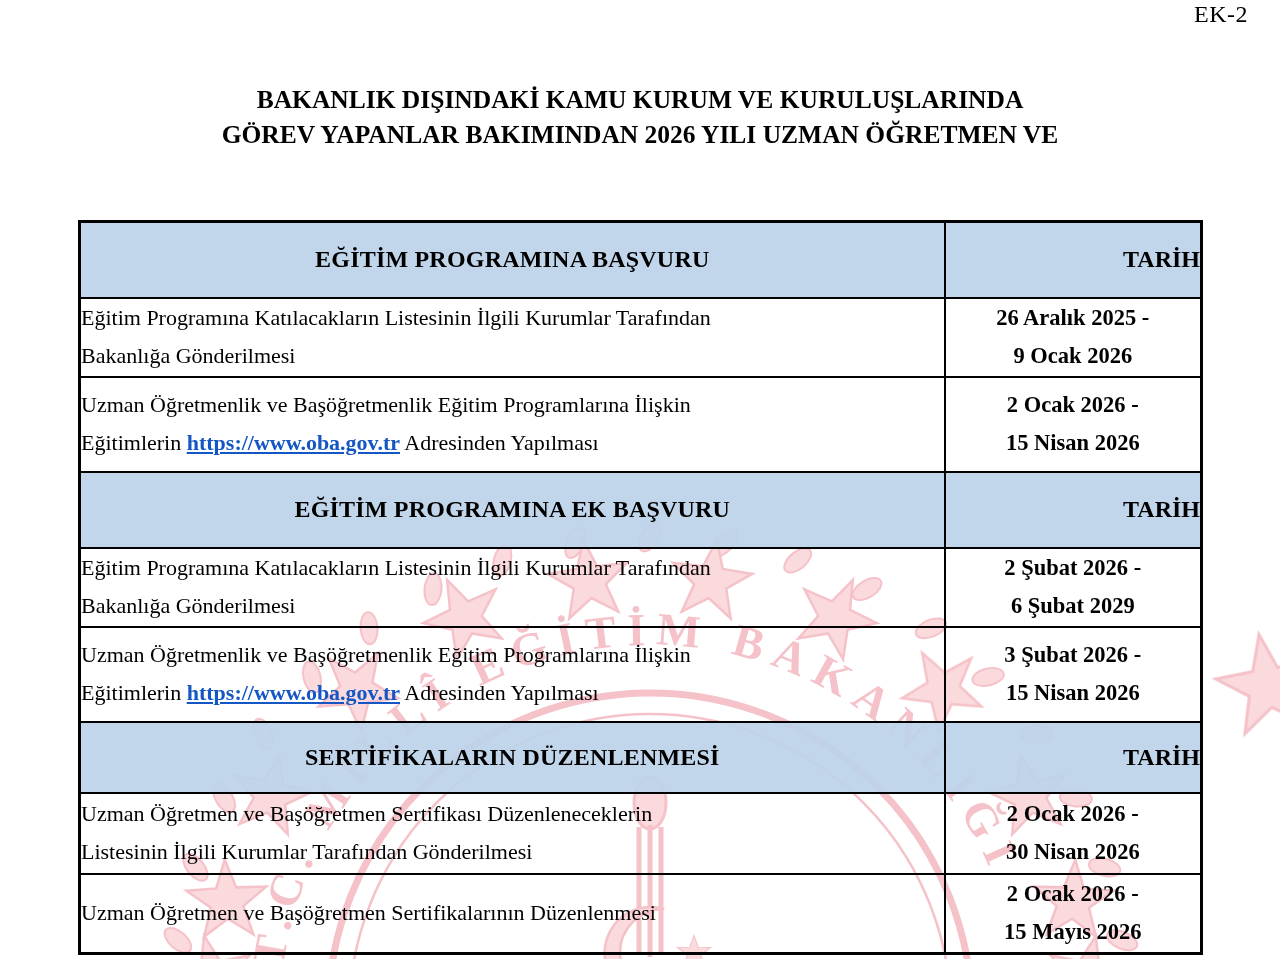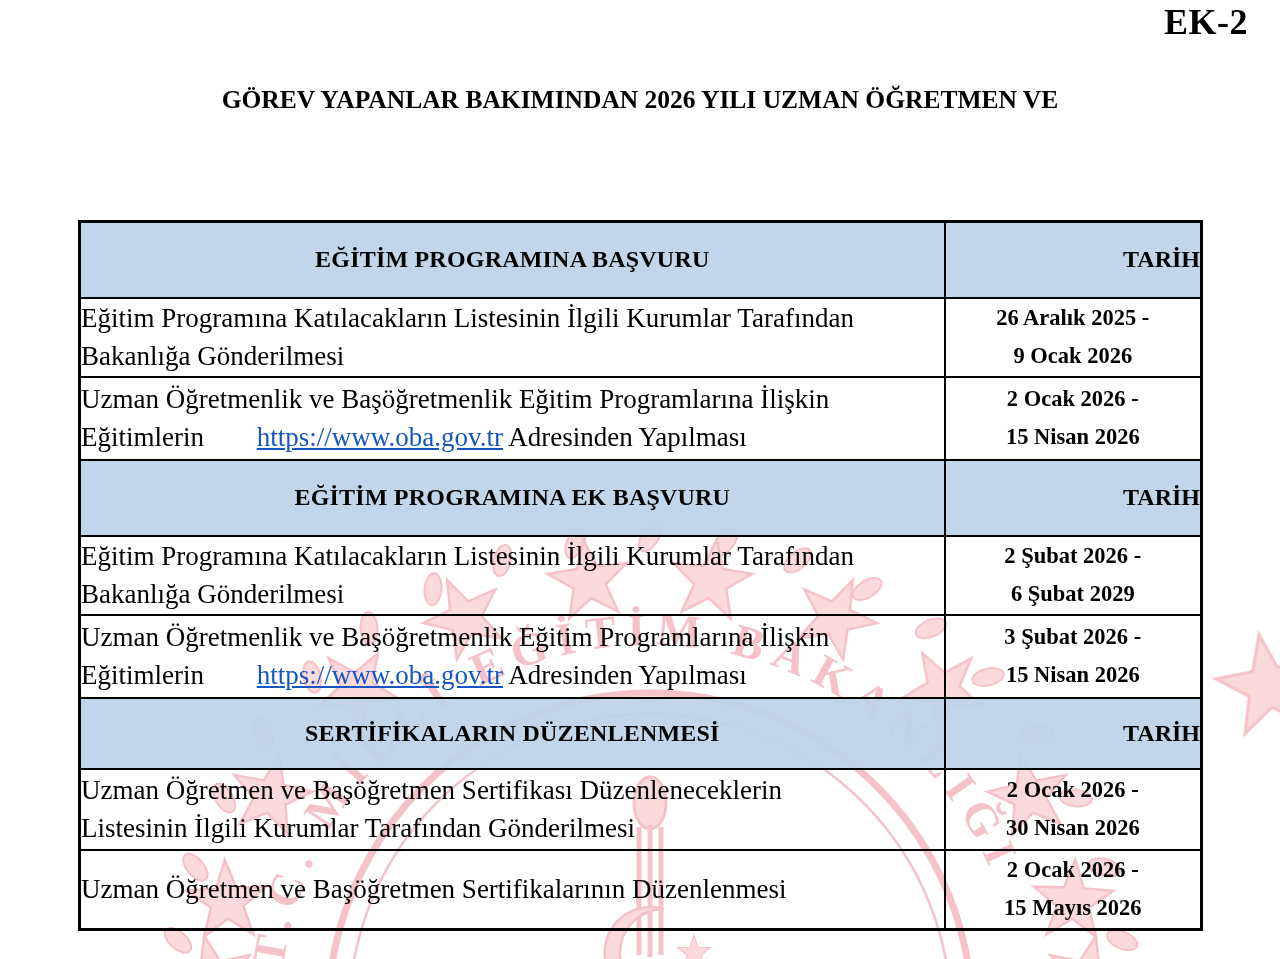--- a/index.html
+++ b/index.html
@@ -1,35 +1,35 @@
 <!DOCTYPE html>
 <html><head>
 <meta charset="utf-8">
 <style>
   html,body{margin:0;padding:0;}
   body{width:1280px;height:959px;overflow:hidden;background:#fff;}
   .page{position:relative;width:1280px;height:959px;background:#fff;
         font-family:"Liberation Serif",serif;color:#000;}
   .watermark{position:absolute;left:0;top:0;width:1280px;height:959px;z-index:0;}
   .content{position:absolute;left:0;top:0;width:1280px;height:959px;z-index:1;}
-  .annex-tag{position:absolute;top:1px;right:32px;font-size:36px;font-weight:bold;letter-spacing:.5px;}
+  .annex-tag{position:absolute;top:1px;right:32px;font-size:24px;font-weight:normal;letter-spacing:.5px;}
   .doc-title{position:absolute;top:82px;left:75px;width:1130px;text-align:center;
              font-size:25.5px;font-weight:bold;line-height:35px;}
   .tablewrap{position:absolute;top:220px;left:78px;width:1125px;}
   table.sched{border-collapse:collapse;width:100%;table-layout:fixed;border:3px solid #000;}
   table.sched td,table.sched th{border:2.5px solid #000;vertical-align:middle;padding:0;}
   th.section{background:rgba(188,211,234,.93);font-size:24px;font-weight:bold;
              text-align:center;letter-spacing:.2px;}
   th.dhead{background:rgba(188,211,234,.93);font-size:24px;font-weight:bold;text-align:right;}
-  td.act{font-size:27px;text-align:left;padding:0 8px 0 13px;}
+  td.act{font-size:22px;text-align:left;padding:0 8px 0 13px;}
   td.act .ln{line-height:38.5px;}
   td.date{font-size:22.5px;font-weight:bold;text-align:center;}
   td.date .ln{line-height:38.5px;}
-  .h76{height:76px}.h83{height:83px}.h71{height:71px}.h81{height:81px}.h77{height:77px}
-  a.oba{color:#1456c4;font-weight:normal;text-decoration:underline;margin-left:46px;}
+  .h76{height:76px}.h83{height:95px}.h71{height:71px}.h81{height:81px}.h77{height:77px}
+  a.oba{color:#1456c4;font-weight:bold;text-decoration:underline;}
 </style>
 </head>
 <body>
 
 <div class="page">
 
   <svg class="watermark" viewBox="0 0 1280 959" aria-hidden="true">
     <defs>
       <path id="star" d="M0,-42 L10,-13.8 L39.9,-13 L16.2,5.3 L24.7,34 L0,17 L-24.7,34 L-16.2,5.3 L-39.9,-13 L-10,-13.8 Z" fill="#f8c3c9" stroke="#ee9da6" stroke-width="2.5"></path>
       <path id="ring-text-path" d="M -370,0 A 370,370 0 0 1 370,0" fill="none"></path>
@@ -102,20 +102,21 @@
       </g>
       <path d="M 14,-106 A 46,46 0 1 0 14,-18 A 37,37 0 1 1 14,-106 Z" fill="#f8c3c9" stroke="#ee9da6" stroke-width="2.5"></path>
       <use href="#star" transform="translate(44,-62) scale(0.42)"></use>
     </g>
   </svg>
 
   <div class="content">
     <div class="annex-tag">EK-2</div>
 
     <div class="doc-title">
+      <div>BAKANLIK DIŞINDAKİ KAMU KURUM VE KURULUŞLARINDA</div>
       <div>GÖREV YAPANLAR BAKIMINDAN 2026 YILI UZMAN ÖĞRETMEN VE</div>
     </div>
 
     <div class="tablewrap">
       <table class="sched">
         <colgroup>
             <col style="width:77.1%">
             <col style="width:22.9%">
           </colgroup>
 

